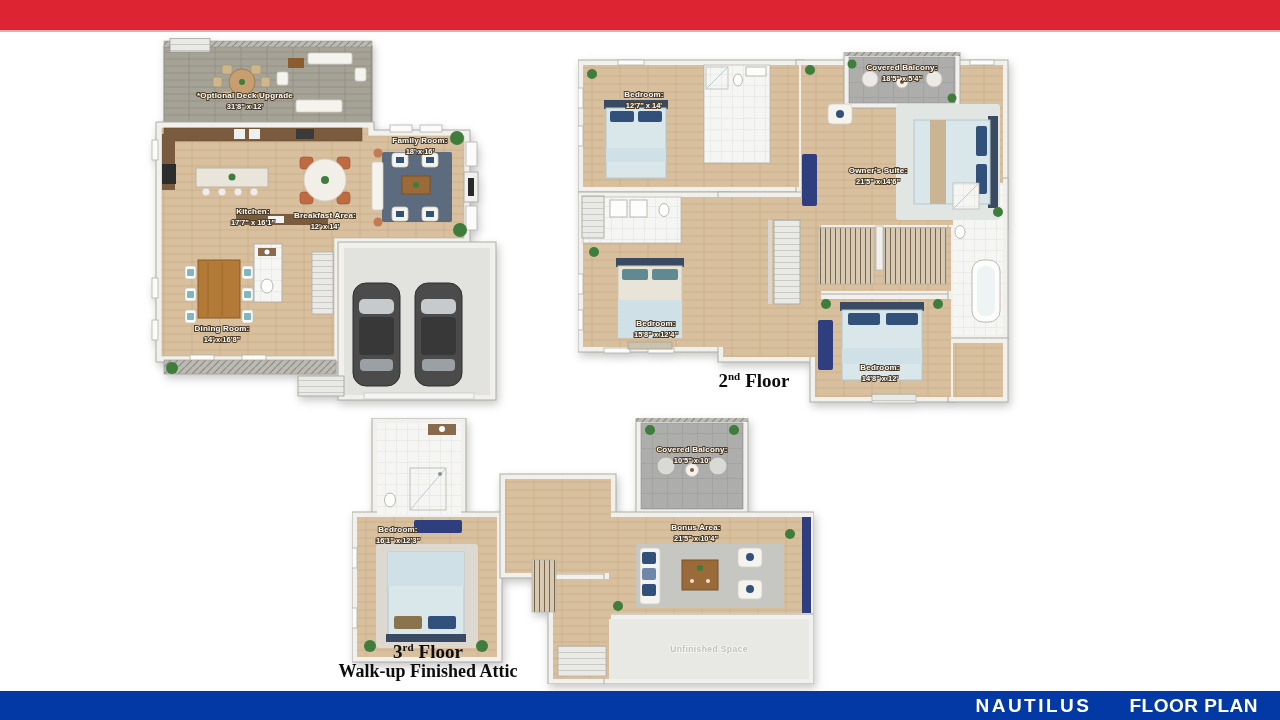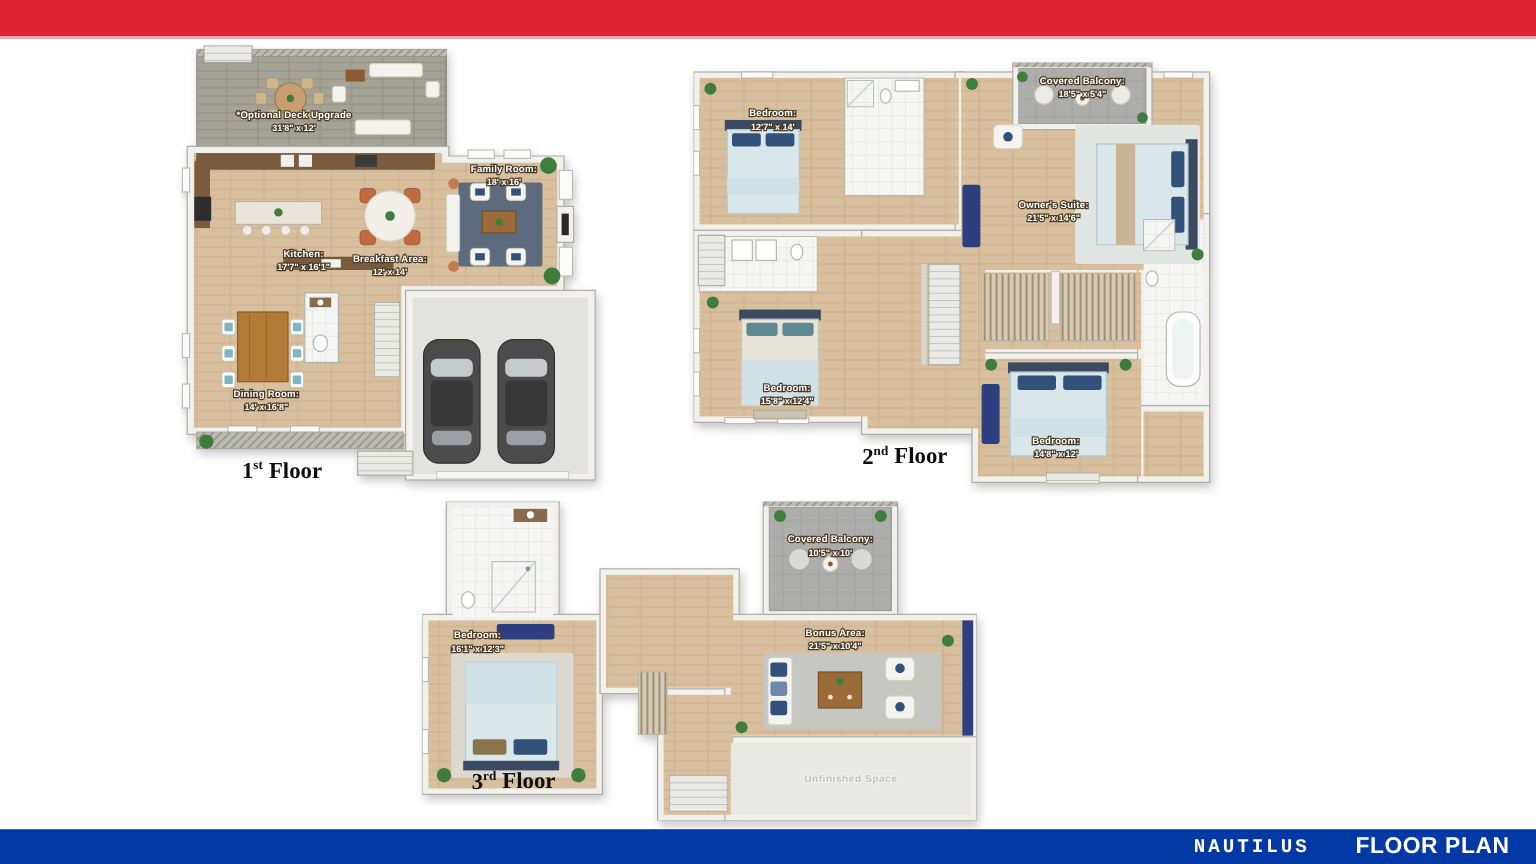--- a/index.html
+++ b/index.html
@@ -3,21 +3,21 @@
 <meta charset="utf-8">
 <style>
   html,body{margin:0;padding:0;background:#888;}
   .slide{position:relative;width:1280px;height:720px;background:#ffffff;overflow:hidden;
          font-family:"Liberation Sans",sans-serif;}
   .topbar{position:absolute;left:0;top:0;width:1280px;height:30px;background:#dd2433;
           border-bottom:2px solid #f0a9ae;}
   .bottombar{position:absolute;left:0;top:691px;width:1280px;height:29px;background:#0339a4;
              display:flex;align-items:center;justify-content:flex-end;gap:14px;padding-right:22px;
              box-sizing:border-box;}
-  .nautilus{color:#ffffff;font-family:Liberation Mono, monospace;font-weight:700;font-size:16px;
+  .nautilus{color:#ffffff;font-family:Liberation Sans, sans-serif;font-weight:700;font-size:19px;
             letter-spacing:2.5px;margin-left:48px;}
   .fplan{color:#ffffff;font-family:"Liberation Sans",sans-serif;font-weight:700;font-size:19px;
          letter-spacing:.5px;margin-left:24px;}
   .plan{position:absolute;filter:drop-shadow(2px 4px 4px rgba(0,0,0,.22));}
   .caption{position:absolute;text-align:center;font-family:"Liberation Serif",serif;
            font-weight:700;font-size:19px;color:#0d0d0d;line-height:17px;}
   .caption sup{font-size:11px;}
   .caption .crest{margin-left:5px;}
   .caption .line2{font-size:18px;margin-top:3px;}
   .logo-block{position:absolute;left:1072px;top:40px;width:186px;height:150px;}
@@ -413,30 +413,28 @@
     </g>
     <text class="rl" x="46" y="114">Bedroom:</text>
     <text class="rd" x="46" y="125">16'1" x 12'3"</text>
     <text class="rl" x="340" y="34">Covered Balcony:</text>
     <text class="rd" x="340" y="45">10'5" x 10'</text>
     <text class="rl" x="344" y="112">Bonus Area:</text>
     <text class="rd" x="344" y="123">21'5" x 10'4"</text>
     <text class="ru" x="357" y="234">Unfinished Space</text>
   </svg>
 
-  <div class="caption" style="left:145px;top:380px;width:180px">
-    <span>1</span><sup>st</sup><span class="crest">Floor</span>
-  </div>
   <div class="caption" style="left:664px;top:368px;width:180px">
     <span>2</span><sup>nd</sup><span class="crest">Floor</span>
   </div>
   <div class="caption" style="left:308px;top:639px;width:240px">
     <div>
       <span>3</span><sup>rd</sup><span class="crest">Floor</span>
     </div>
+    <div class="line2">Walk-up Finished Attic</div>
   </div>
 
 
   <div class="bottombar">
     <span class="nautilus">NAUTILUS</span>
     <span class="fplan">FLOOR PLAN</span>
   </div>
 </div>
 
 </body></html>

